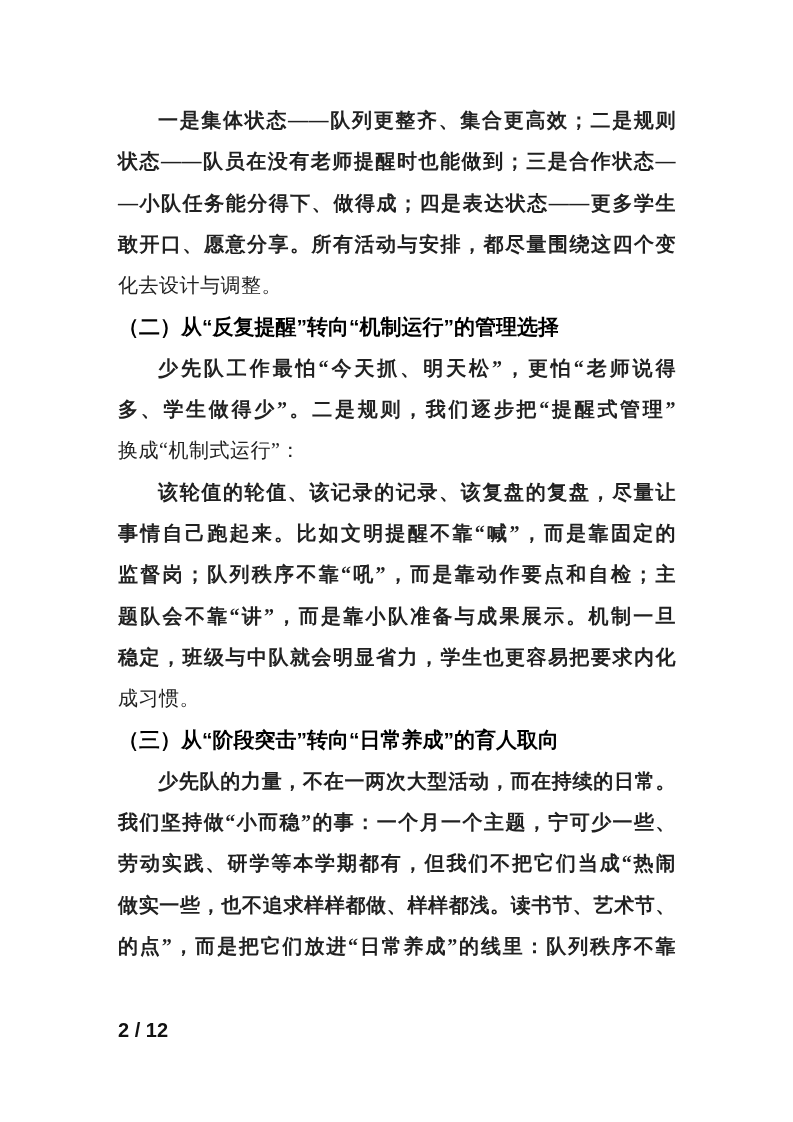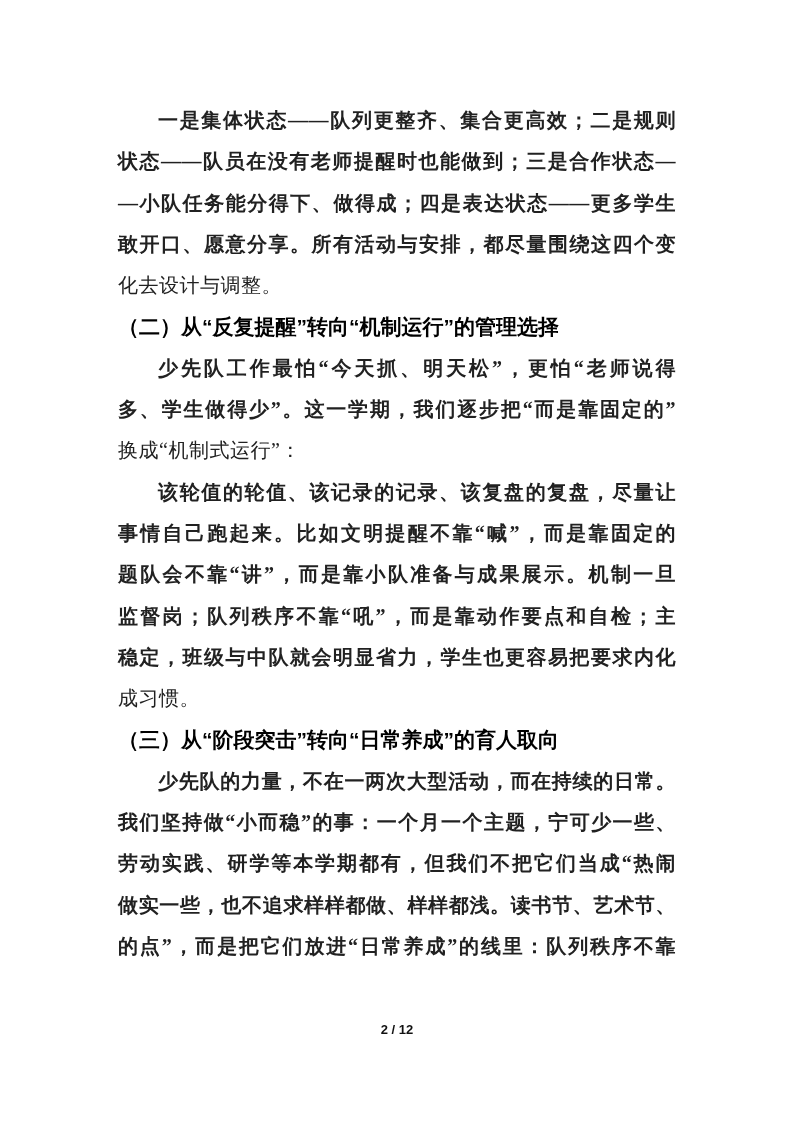--- a/index.html
+++ b/index.html
@@ -41,51 +41,50 @@
     font-family: "Liberation Sans", sans-serif;
     font-weight: 700;
     color: #000000;
     font-size: 21px;
   }
   .footer {
     position: absolute;
     left: 118px;
     top: 1019px;
     width: 558px;
-    text-align: center;
     font-family: "Liberation Sans", sans-serif;
     font-weight: 700;
-    font-size: 13px;
+    font-size: 20px;
     color: #111111;
     line-height: 22px;
   }
 </style>
 </head>
 <body>
 
 <div class="page">
   <div class="content">
 
 
     <div class="line fill indent">一是集体状态——队列更整齐、集合更高效；二是规则</div>
     <div class="line fill">状态——队员在没有老师提醒时也能做到；三是合作状态—</div>
     <div class="line fill">—小队任务能分得下、做得成；四是表达状态——更多学生</div>
     <div class="line fill">敢开口、愿意分享。所有活动与安排，都尽量围绕这四个变</div>
     <div class="line">化去设计与调整。</div>
 
     <div class="heading">（二）从“反复提醒”转向“机制运行”的管理选择</div>
 
     <div class="line fill indent">少先队工作最怕“今天抓、明天松”，更怕“老师说得</div>
-    <div class="line fill">多、学生做得少”。这一学期，我们逐步把“而是靠固定的”</div>
+    <div class="line fill">多、学生做得少”。二是规则，我们逐步把“提醒式管理”</div>
     <div class="line">换成“机制式运行”：</div>
 
     <div class="line fill indent">该轮值的轮值、该记录的记录、该复盘的复盘，尽量让</div>
     <div class="line fill">事情自己跑起来。比如文明提醒不靠“喊”，而是靠固定的</div>
+    <div class="line fill">监督岗；队列秩序不靠“吼”，而是靠动作要点和自检；主</div>
     <div class="line fill">题队会不靠“讲”，而是靠小队准备与成果展示。机制一旦</div>
-    <div class="line fill">监督岗；队列秩序不靠“吼”，而是靠动作要点和自检；主</div>
     <div class="line fill">稳定，班级与中队就会明显省力，学生也更容易把要求内化</div>
     <div class="line">成习惯。</div>
 
     <div class="heading">（三）从“阶段突击”转向“日常养成”的育人取向</div>
 
     <div class="line fill indent">少先队的力量，不在一两次大型活动，而在持续的日常。</div>
     <div class="line fill">我们坚持做“小而稳”的事：一个月一个主题，宁可少一些、</div>
     <div class="line fill">劳动实践、研学等本学期都有，但我们不把它们当成“热闹</div>
     <div class="line fill">做实一些，也不追求样样都做、样样都浅。读书节、艺术节、</div>
     <div class="line fill">的点”，而是把它们放进“日常养成”的线里：队列秩序不靠</div>

